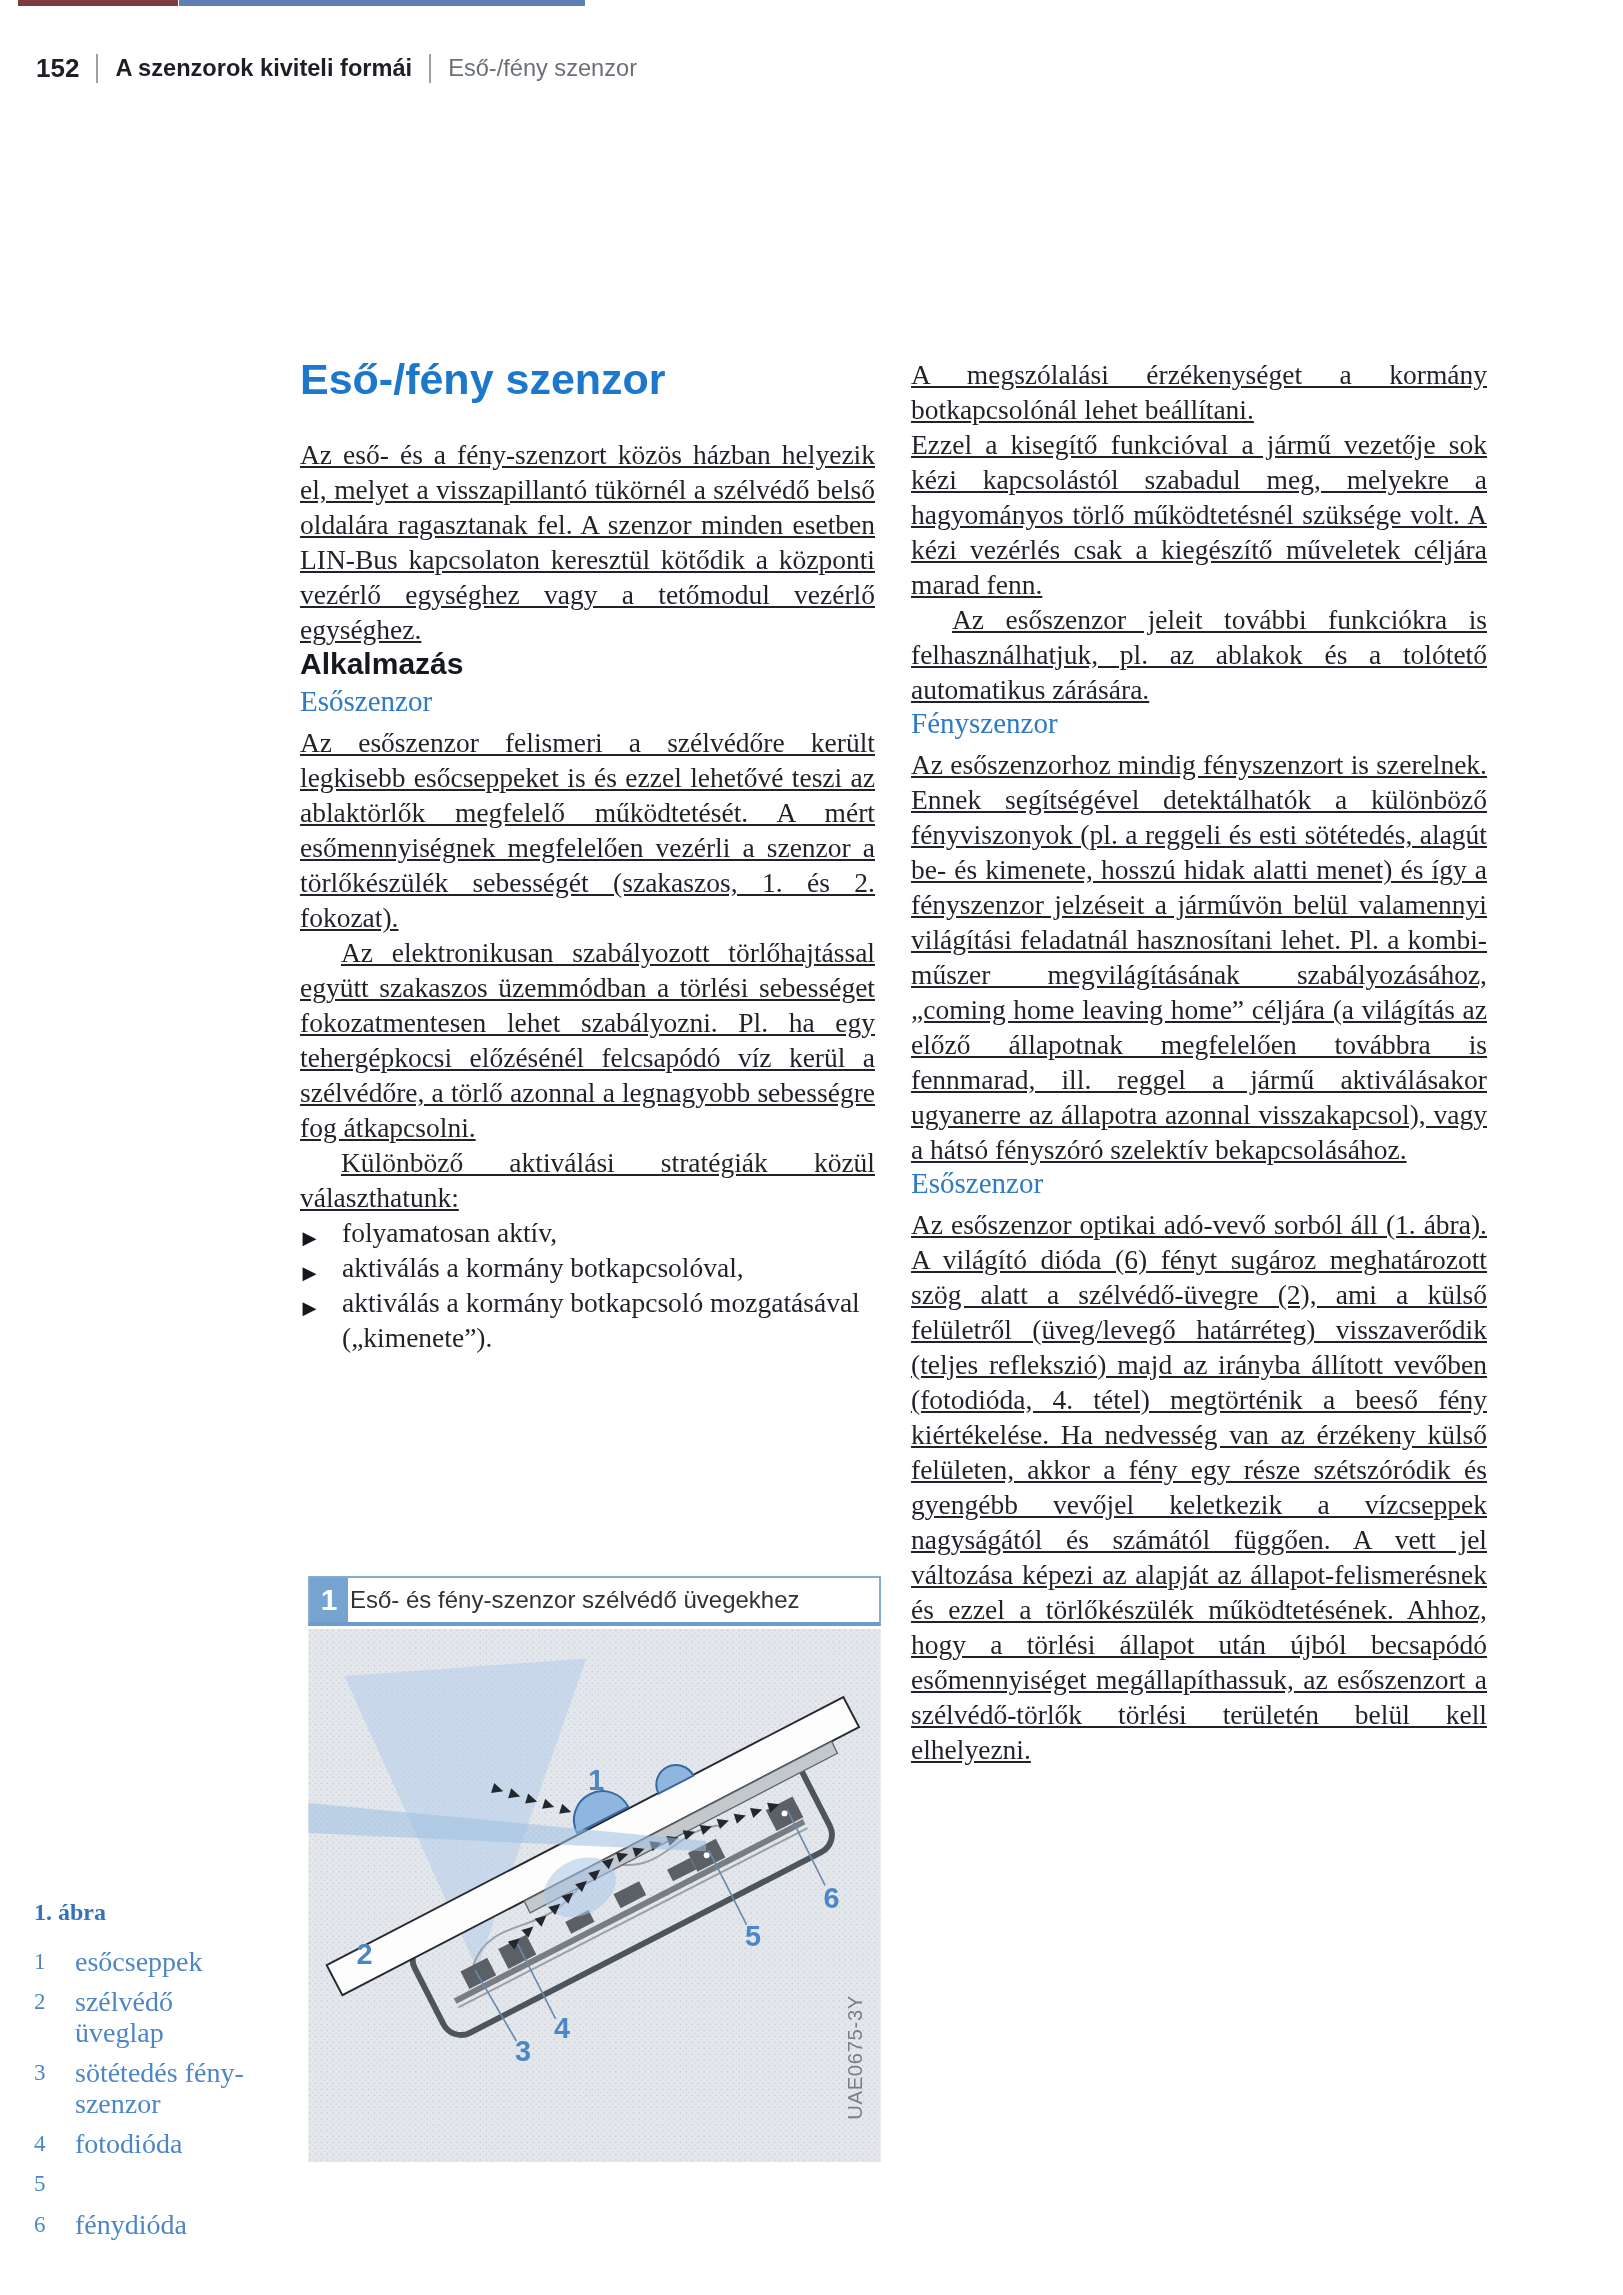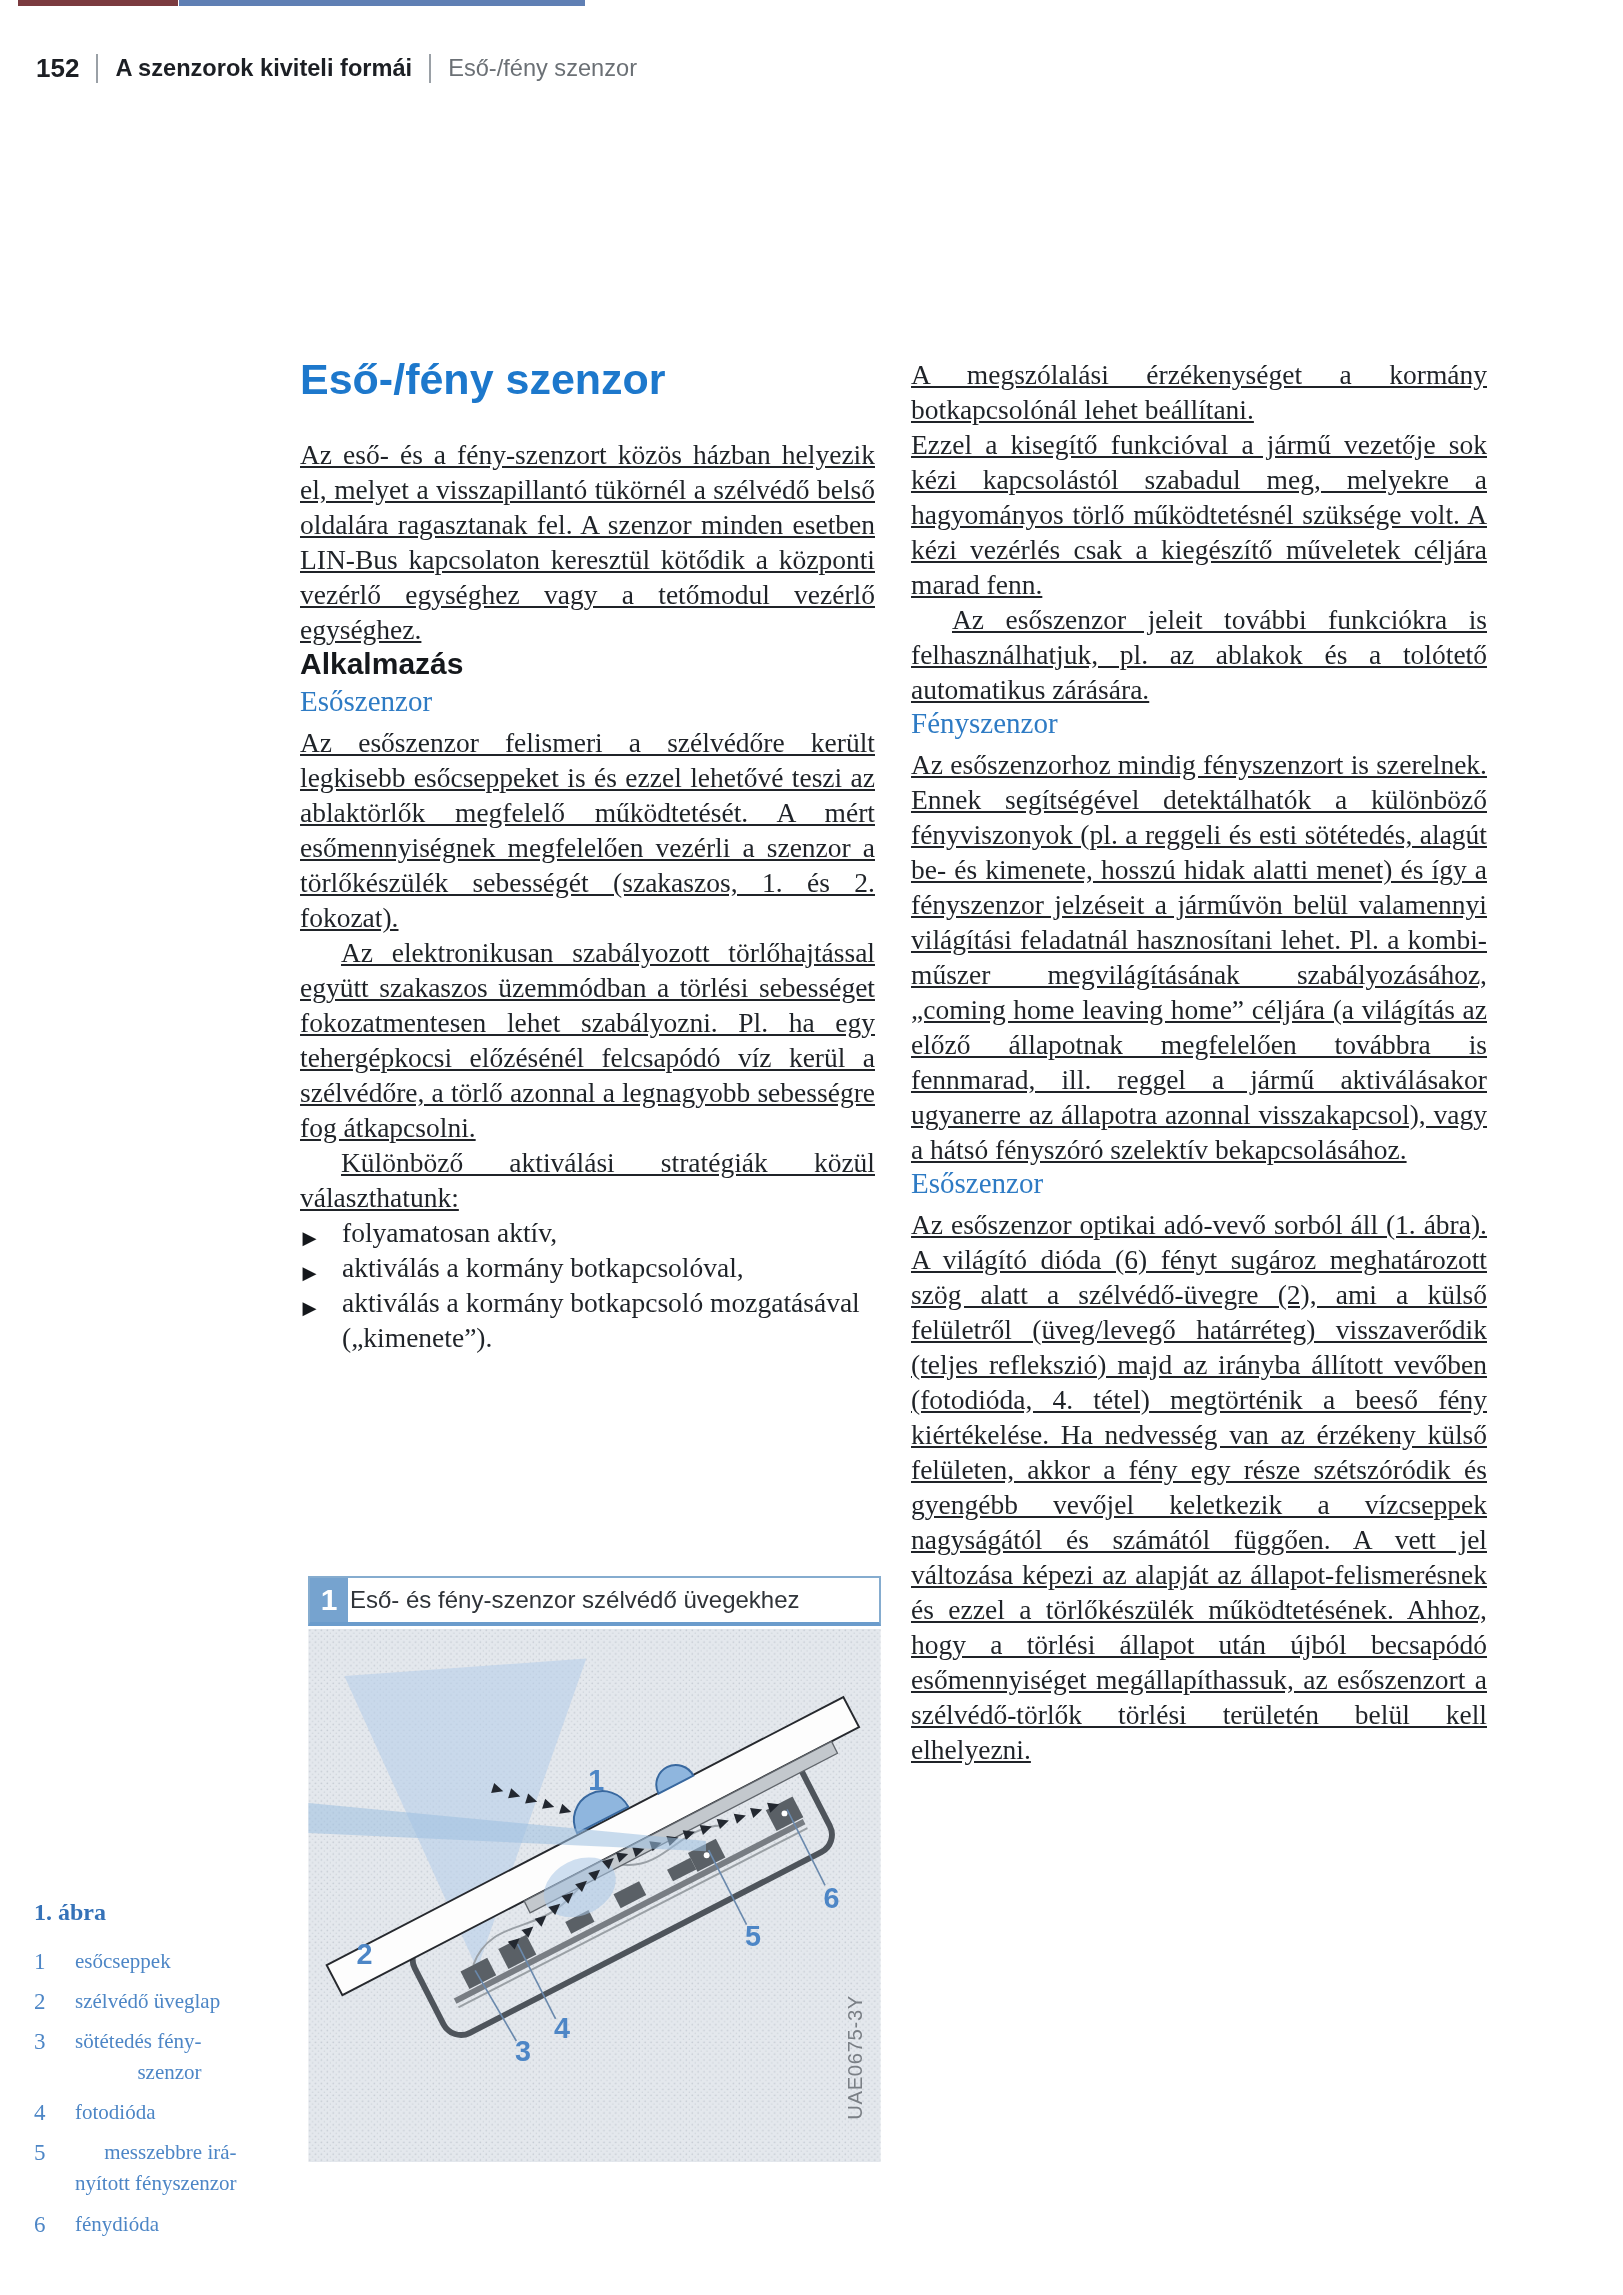--- a/index.html
+++ b/index.html
@@ -69,21 +69,21 @@
   }
   .fig-body{position:absolute;left:308px;top:1629px;width:573px;height:533px;}
   
   .legend{
     position:absolute;left:34px;top:1899px;width:226px;
     font-family:Liberation Serif, serif;color:#4d86c6;
   }
   .legend .ltitle{font-size:24px;font-weight:bold;color:#3572b8;margin-bottom:19.6px;}
   .lrow{display:flex;margin-bottom:9.2px;}
   .lrow .lnum{flex:0 0 41px;font-size:23px;line-height:31px;}
-  .lrow .ltext{font-size:21px;line-height:31px;white-space:pre-line;text-align:right;}
+  .lrow .ltext{font-size:28px;line-height:31px;white-space:pre-line;}
 </style>
 </head>
 <body>
 
 <div class="topbar red"></div>
 <div class="topbar blue"></div>
 
 <div class="runhead">
   <span class="pagenum">152</span>
   <span class="sep"></span>
@@ -236,21 +236,19 @@
     <span class="lnum">3</span>
     <span class="ltext">sötétedés fény-
 szenzor</span>
   </div>
   <div class="lrow">
     <span class="lnum">4</span>
     <span class="ltext">fotodióda</span>
   </div>
   <div class="lrow">
     <span class="lnum">5</span>
-    <span class="ltext">messzebbre irá-
-nyított fényszenzor</span>
   </div>
   <div class="lrow">
     <span class="lnum">6</span>
     <span class="ltext">fénydióda</span>
   </div>
 </div>
 
 
 </body></html>

